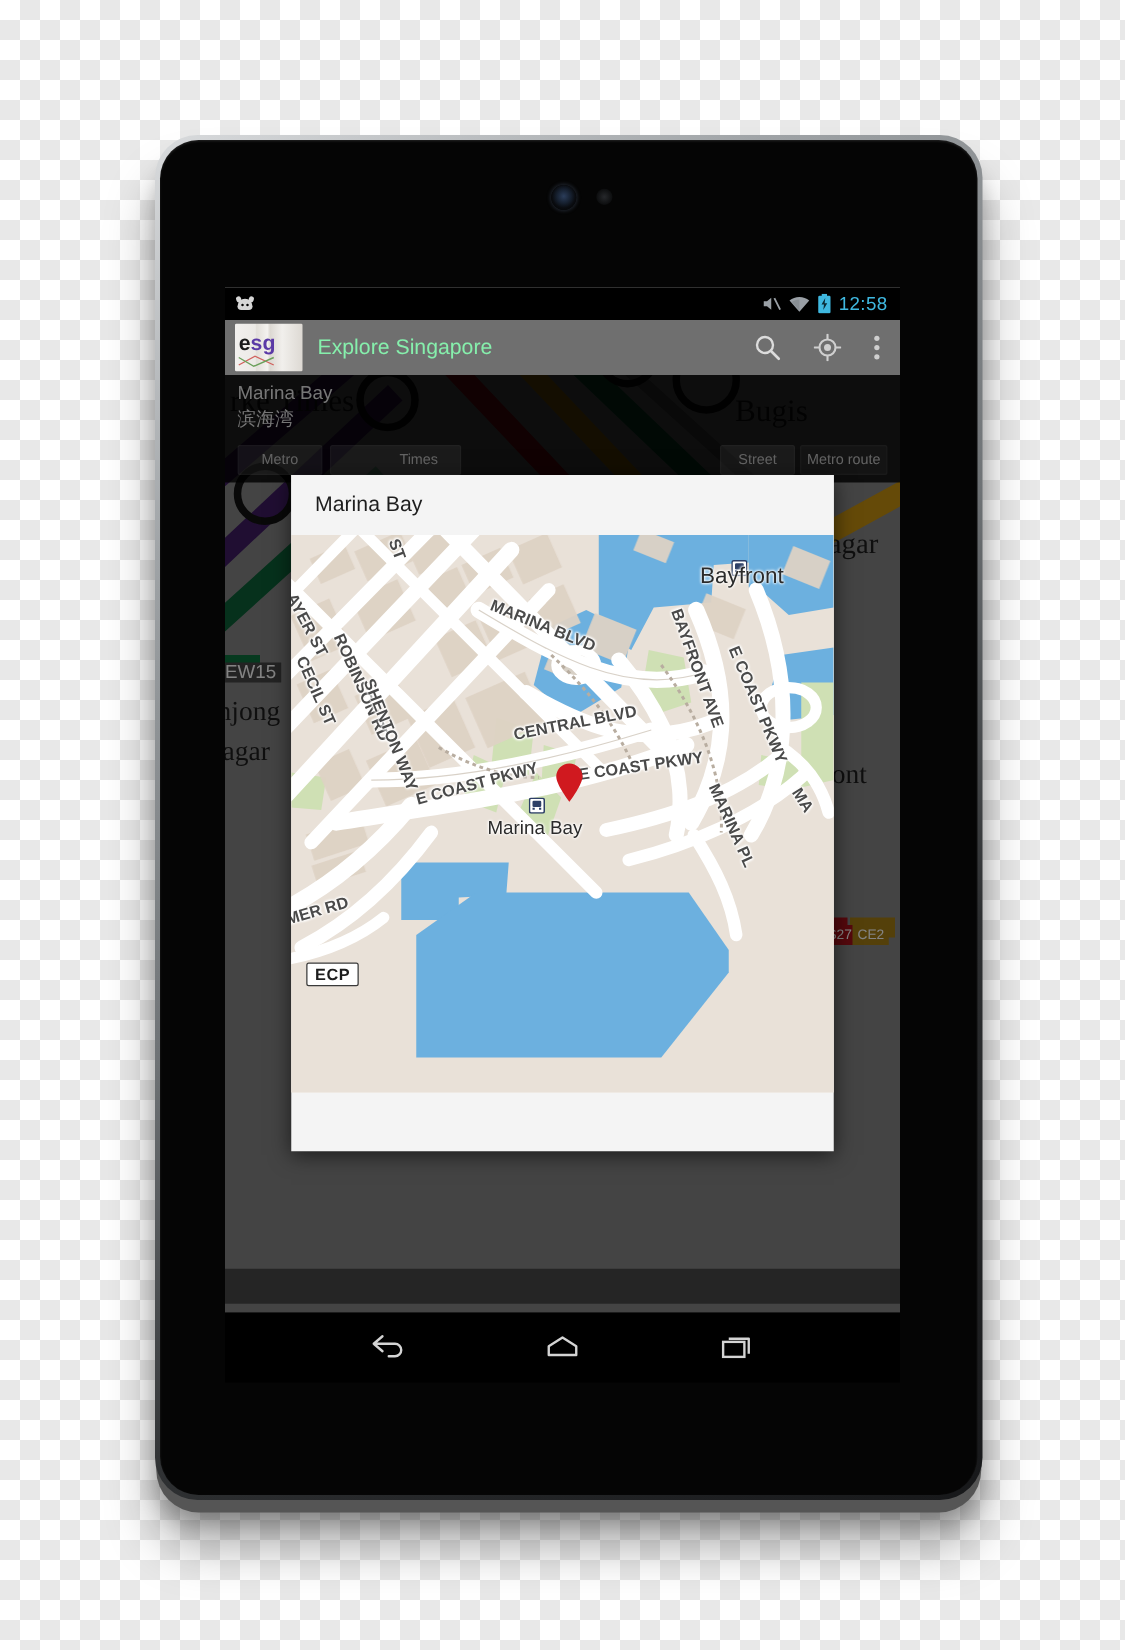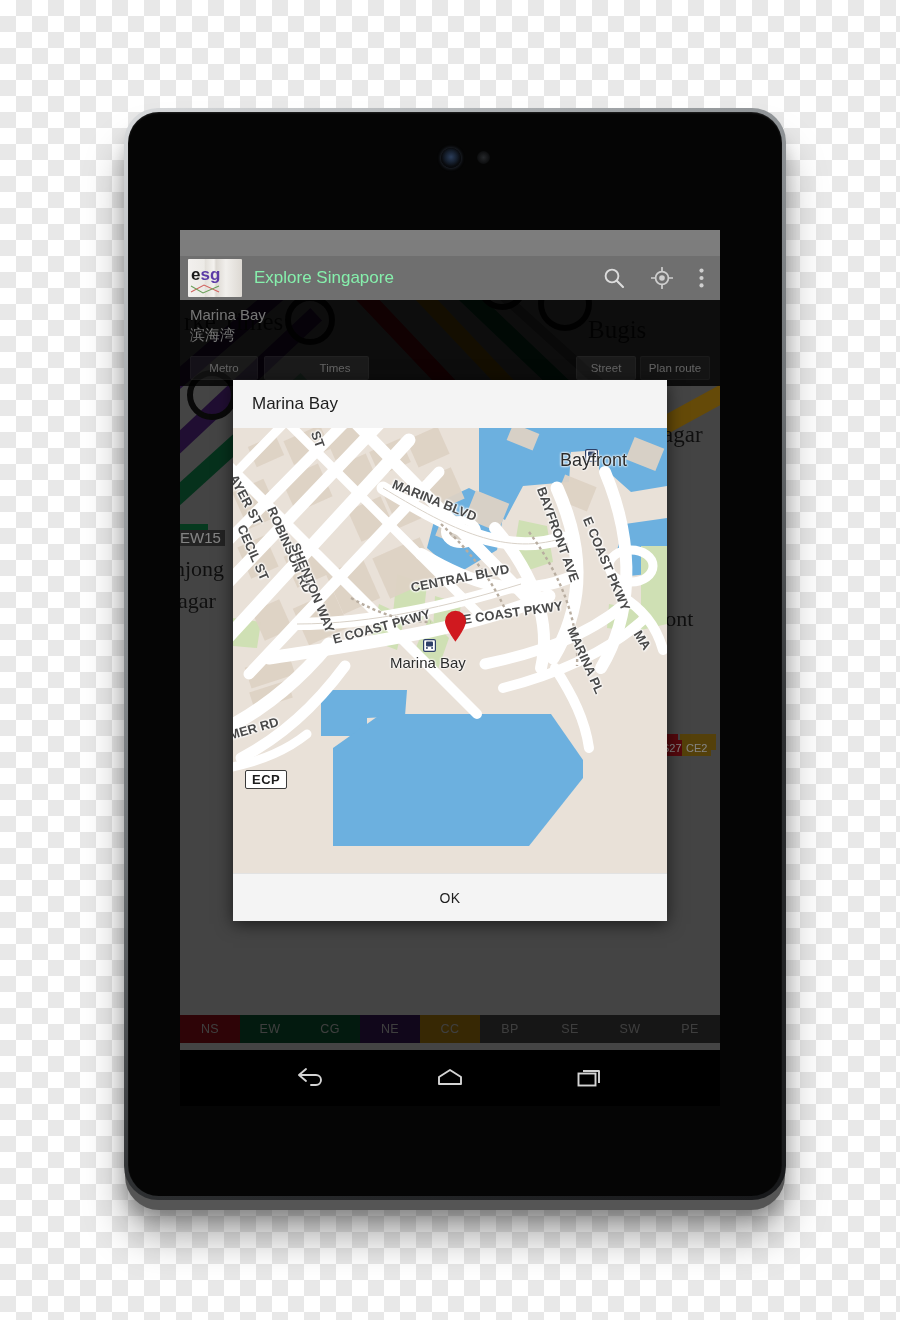--- a/index.html
+++ b/index.html
@@ -169,20 +169,45 @@
 <body>
 
 <div id="device-shadow"></div>
 <div id="device"></div>
 <div id="device-body"></div>
 <div id="camera"></div>
 <div id="sensor"></div>
 
 <div id="screen">
 
+  <div id="status-bar">
+    <div id="android-head">
+      <div class="ear-l"></div>
+        <div class="ear-r"></div>
+        <div class="hd"></div>
+      <div class="eye-l"></div>
+        <div class="eye-r"></div>
+    </div>
+    <div id="status-right">
+      <svg class="si" width="16" height="14" viewBox="0 0 16 14">
+        <path d="M2 5h2.6L8 2.2v9.6L4.6 9H2z" fill="#9aa0a6"></path>
+        <path d="M10.5 2.5l4.6 9.2" stroke="#9aa0a6" stroke-width="1.5"></path>
+      </svg>
+      <svg class="si" width="17" height="13" viewBox="0 0 17 13">
+        <path d="M8.5 12.3L0.6 3.4C2.8 1.5 5.5 0.5 8.5 0.5s5.7 1 7.9 2.9z" fill="#9aa0a6"></path>
+        <path d="M8.5 11.6L2.4 4.6C4.1 3.3 6.2 2.6 8.5 2.6" fill="#7b8185" opacity=".55"></path>
+      </svg>
+      <svg class="si" width="11" height="16" viewBox="0 0 11 16">
+        <rect x="3.4" y="0" width="4.2" height="1.8" fill="#3fb8e0"></rect>
+        <rect x="0.6" y="1.6" width="9.8" height="14" rx="1" fill="#3fb8e0"></rect>
+        <path d="M6.2 3.4L3.2 8.6h2L4.6 13l3.2-5.4h-2.1z" fill="#0b2b36"></path>
+      </svg>
+      <span id="clock">12:58</span>
+    </div>
+  </div>
 
   <div id="action-bar">
     <div id="app-logo">
       <div class="lg">
         <span class="e">e</span><span class="s">s</span><span class="g">g</span>
       </div>
       <svg class="scribble" viewBox="0 0 30 11">
         <path d="M1 9 L14 2 L29 9" stroke="#d1635f" stroke-width="1.1" fill="none"></path>
         <path d="M1 3 L13 10 L29 3" stroke="#6aa05a" stroke-width="1.1" fill="none"></path>
       </svg>
@@ -243,34 +268,23 @@
         <div style="position: absolute; white-space: nowrap; color: rgb(239, 239, 239); font-size: 11px; line-height: 16px; padding: 0px 4px; left: 502px; top: 440px; background: rgb(154, 118, 19);">CE2</div>
       </div>
   </div>
 
   <div id="station-header">
     <div id="station-name">Marina Bay</div>
     <div id="station-name-cn">滨海湾</div>
     <div class="chip" id="chip-metro">Metro</div>
     <div class="chip" id="chip-times">Times</div>
     <div class="chip" id="chip-street">Street</div>
-    <div class="chip" id="chip-plan">Plan route</div>
+    <div class="chip" id="chip-plan">Metro route</div>
   </div>
 
-  <div id="line-bar">
-      <div class="line-tab" style="background: rgb(155, 16, 24);">NS</div>
-      <div class="line-tab" style="background: rgb(11, 90, 51);">EW</div>
-      <div class="line-tab" style="background: rgb(11, 90, 51);">CG</div>
-      <div class="line-tab" style="background: rgb(59, 26, 92);">NE</div>
-      <div class="line-tab" style="background: rgb(184, 135, 15);">CC</div>
-      <div class="line-tab" style="background: rgb(74, 74, 74);">BP</div>
-      <div class="line-tab" style="background: rgb(74, 74, 74);">SE</div>
-      <div class="line-tab" style="background: rgb(74, 74, 74);">SW</div>
-      <div class="line-tab" style="background: rgb(74, 74, 74);">PE</div>
-    </div>
   <div id="lb-shade"></div>
 
   <div id="screen-dim"></div>
 
   <div id="dialog">
     <div id="dialog-title">Marina Bay</div>
 
     <div id="dialog-map">
       <svg width="434" height="446" viewBox="0 0 434 446">
 
@@ -412,23 +426,20 @@
       <div class="plab" style="left:157px;top:226px;font-size:15px">Marina Bay</div>
 
       
       <div id="marker">
         <svg width="23" height="32" viewBox="0 0 23 32">
           <path d="M11.5 31.5 C11.5 31.5 1 17.8 1 11.2 A10.5 10.5 0 0 1 22 11.2 C22 17.8 11.5 31.5 11.5 31.5 Z" fill="#d0191f"></path>
         </svg>
       </div>
     </div>
 
-    <div id="dialog-buttons">
-      <div id="ok-button">OK</div>
-    </div>
   </div>
 </div>
 
 <div id="nav-bar">
   <svg class="nav-btn" width="30" height="24" viewBox="0 0 30 24">
     <path d="M4 9 L11 3 M4 9 L11 15 M4 9 H21 A5 5 0 0 1 21 19 H16" stroke="#d4d4d4" stroke-width="1.9" fill="none" stroke-linecap="round" stroke-linejoin="round"></path>
   </svg>
   <svg class="nav-btn" width="30" height="24" viewBox="0 0 30 24">
     <path d="M4 18 V11 L15 4 L26 11 V18 Z" stroke="#d4d4d4" stroke-width="1.9" fill="none" stroke-linejoin="round"></path>
   </svg>

